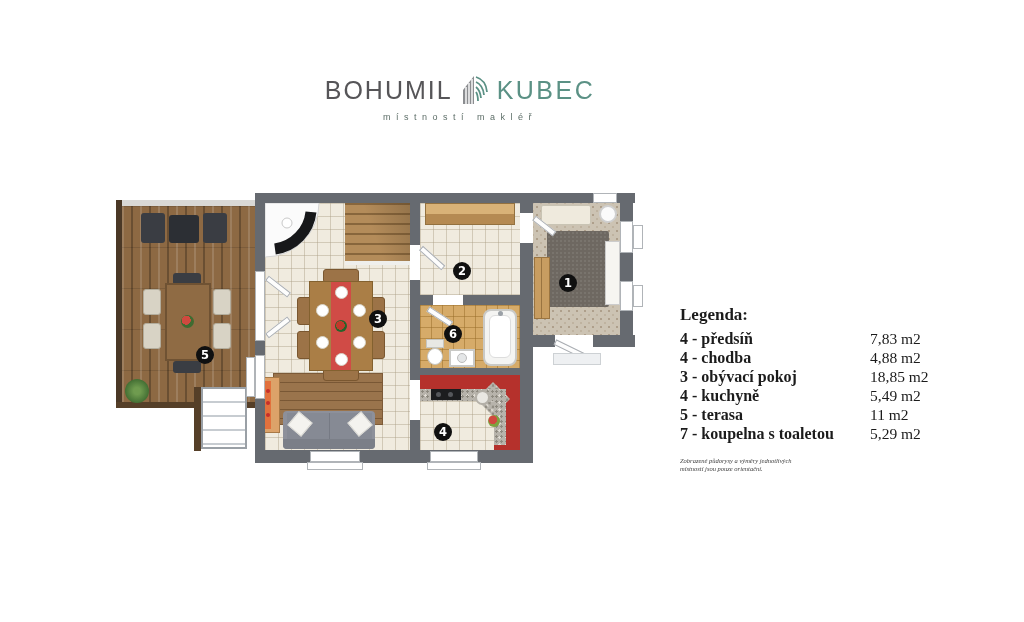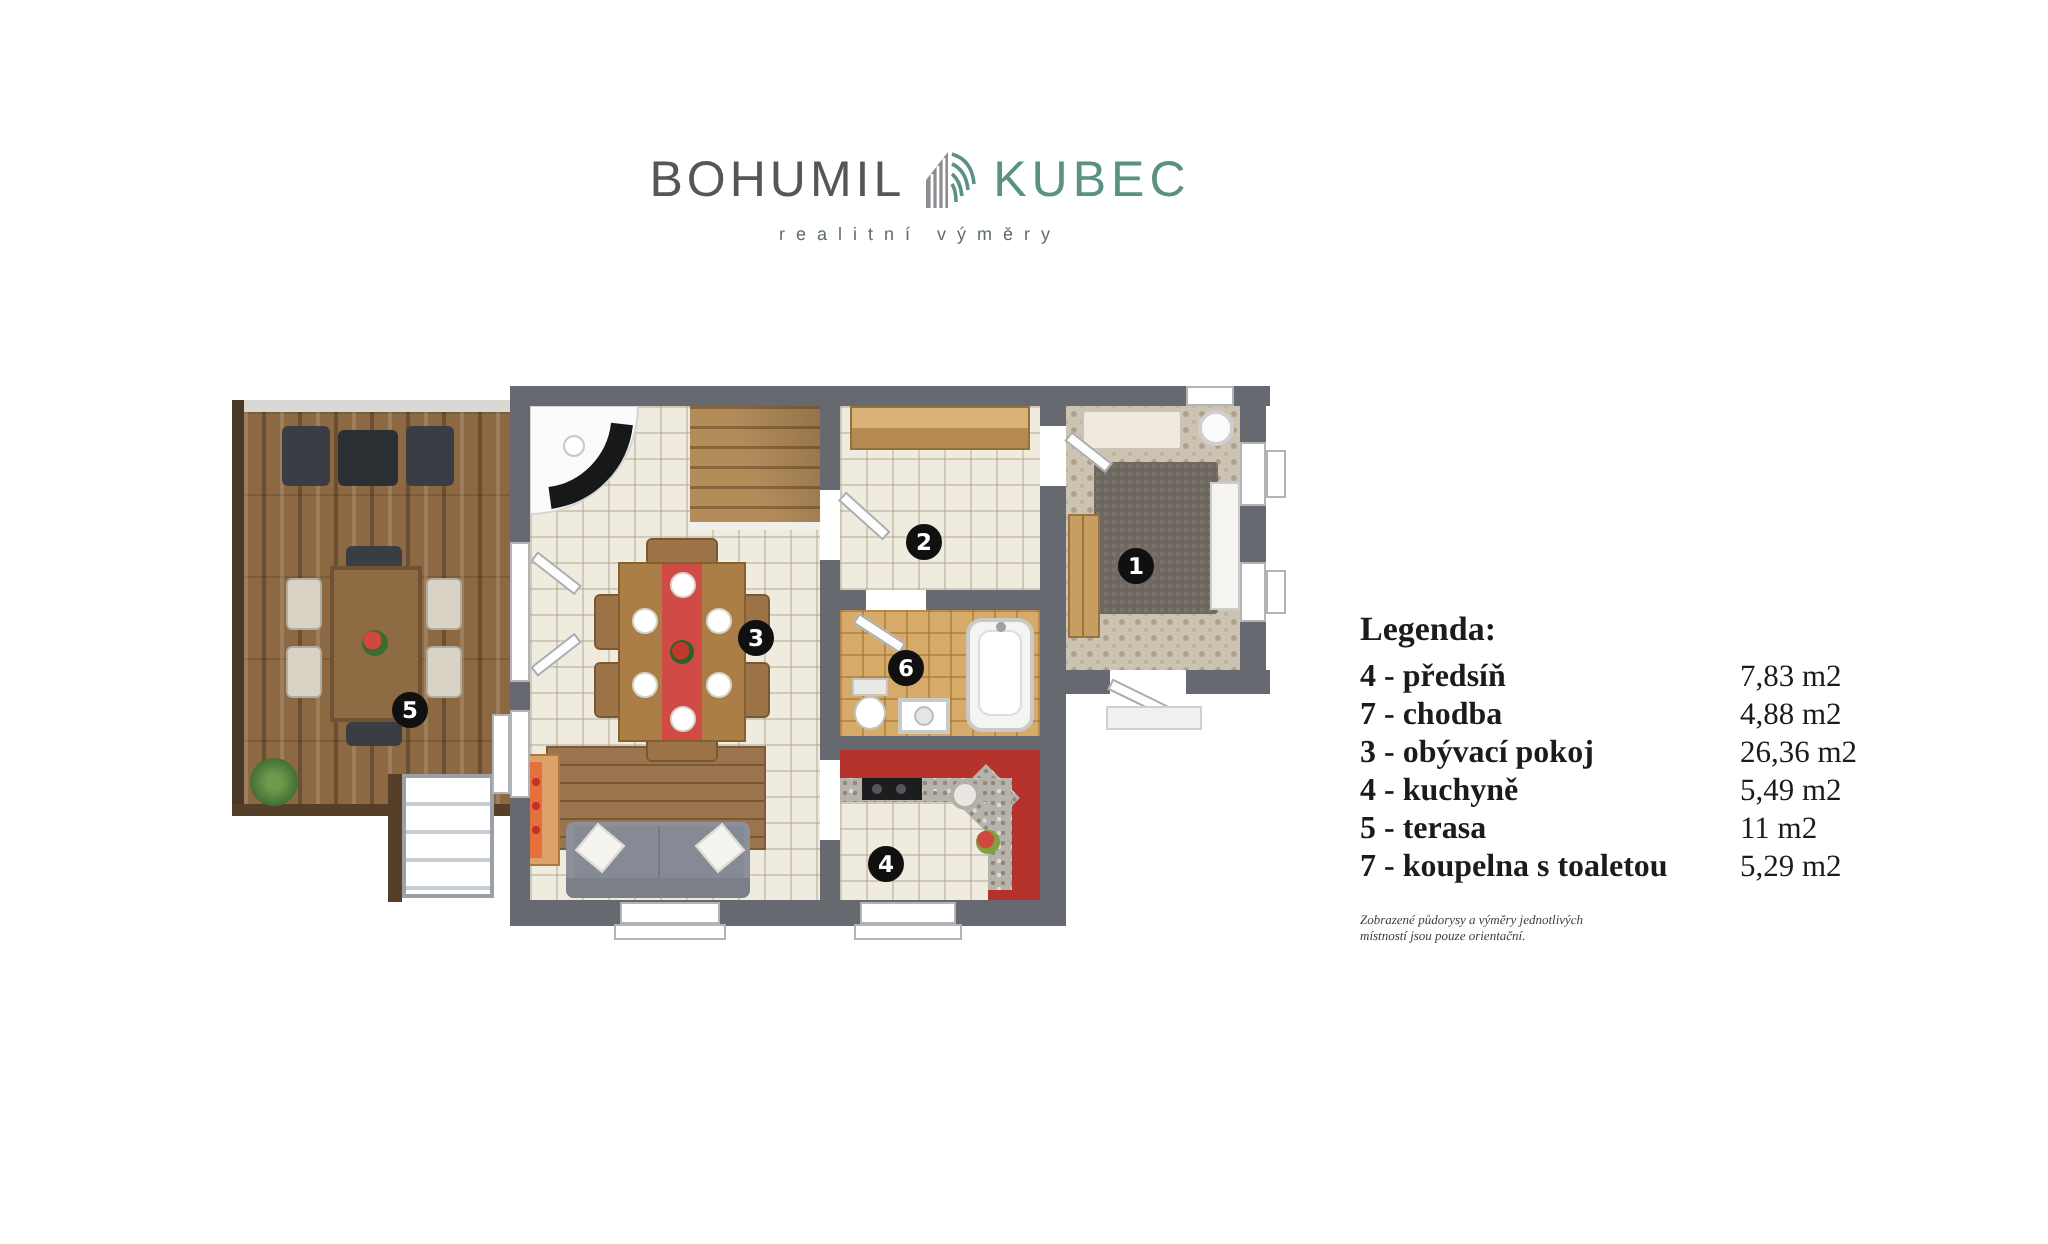--- a/index.html
+++ b/index.html
@@ -65,21 +65,21 @@
         <line x1="6" y1="13" x2="6" y2="30" stroke="#fff" stroke-width="1.4"></line>
         <line x1="9" y1="9" x2="9" y2="30" stroke="#fff" stroke-width="1.4"></line>
         <line x1="12" y1="5" x2="12" y2="30" stroke="#fff" stroke-width="1.4"></line>
         <path d="M16,3 Q26,6 27,18" stroke="#5b9185" stroke-width="1.8" fill="none"></path>
         <path d="M16,8 Q23,11 24,21" stroke="#5b9185" stroke-width="1.8" fill="none"></path>
         <path d="M16,13 Q20,16 21,24" stroke="#5b9185" stroke-width="1.8" fill="none"></path>
         <path d="M16,18 Q18,21 18,27" stroke="#5b9185" stroke-width="1.8" fill="none"></path>
       </svg>
       <span class="logo-last">KUBEC</span>
     </div>
-    <div class="logo-sub">realitní výměry</div>
+    <div class="logo-sub">místností makléř</div>
   </header>
 
   <div class="a plan">
 
     <div class="a tile" style="left:150px;top:18px;width:145px;height:247px;"></div>
     <div class="a tile" style="left:305px;top:18px;width:100px;height:92px;"></div>
     <div class="a bathtile" style="left:305px;top:120px;width:100px;height:63px;"></div>
     <div class="a tile" style="left:305px;top:190px;width:100px;height:75px;"></div>
     <div class="a pattern" style="left:418px;top:18px;width:87px;height:132px;"></div>
 
@@ -224,26 +224,26 @@
     <div class="a badge" style="left:329px;top:140px;">6</div>
   </div>
 
   <aside class="a legend">
     <div class="legend-title">Legenda:</div>
     <div class="legend-row">
       <span class="ll">4 - předsíň</span>
       <span class="lv">7,83 m2</span>
     </div>
     <div class="legend-row">
-      <span class="ll">7 - chodba</span>
+      <span class="ll">4 - chodba</span>
       <span class="lv">4,88 m2</span>
     </div>
     <div class="legend-row">
       <span class="ll">3 - obývací pokoj</span>
-      <span class="lv">26,36 m2</span>
+      <span class="lv">18,85 m2</span>
     </div>
     <div class="legend-row">
       <span class="ll">4 - kuchyně</span>
       <span class="lv">5,49 m2</span>
     </div>
     <div class="legend-row">
       <span class="ll">5 - terasa</span>
       <span class="lv">11 m2</span>
     </div>
     <div class="legend-row">

